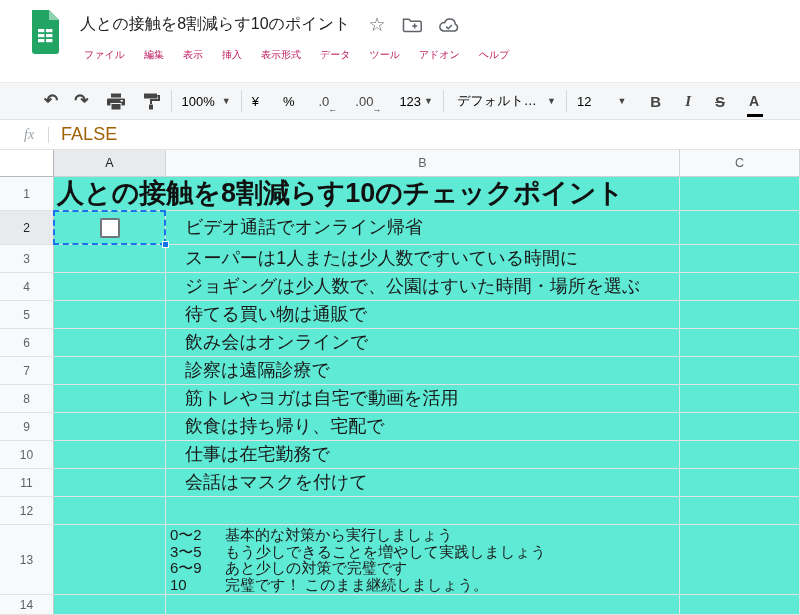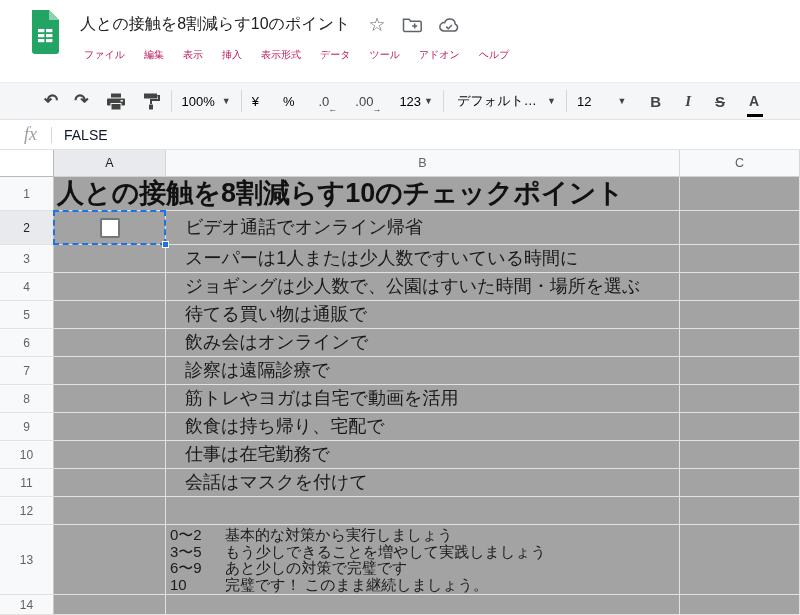--- a/index.html
+++ b/index.html
@@ -34,41 +34,41 @@
   .b-btn { font-size:15px; font-weight:bold; }
   .i-btn { font-size:15px; font-style:italic; font-family:"Liberation Serif", serif; font-weight:bold; }
   .s-btn { font-size:15px; font-weight:bold; text-decoration:line-through; }
   .a-btn { position:relative; font-size:14px; font-weight:bold; }
   .a-btn .bar { position:absolute; left:-2px; bottom:-3px; width:16px; height:3px; background:#000; }
   .gap18 { margin-left:18px; } .gap24 { margin-left:24px; } .gap16 { margin-left:16px; }
 
   
   .fbar { position:absolute; top:120px; left:0; width:800px; height:30px; background:#fff;
     border-bottom:1px solid #e0e2e4; display:flex; align-items:center; }
-  .fx { font-family:"Liberation Serif", serif; font-style:italic; font-size:18px; color:#9aa0a6;
+  .fx { font-family:"Liberation Serif", serif; font-style:italic; font-size:14px; color:#9aa0a6;
     margin-left:24px; }
   .fbar-sep { width:1px; height:16px; background:#d5d7d9; margin:0 12px 0 14px; }
-  .fval { font-size:14px; color:#0f172a; }
+  .fval { font-size:18px; color:#a16207; }
 
   
   .grid { position:absolute; top:150px; left:0; width:800px; }
   .colhdr { display:flex; height:27px; }
   .corner { width:54px; height:27px; background:#fff; border-right:1px solid #b7babd;
     border-bottom:1px solid #b7babd; }
   .ch { height:27px; background:#f8f9fa; border-right:1px solid #d3d5d7; border-bottom:1px solid #cfd1d3;
     font-size:12.5px; color:#5f6368; display:flex; align-items:center; justify-content:center; }
   .ch.sel { background:#e8eaed; color:#202124; }
   .wA { width:112px; } .wB { width:514px; } .wC { width:120px; }
 
   .row { display:flex; }
   .r34 { height:34px; } .r28 { height:28px; } .r70 { height:70px; } .r20 { height:20px;text-align:right; }
   .rh { width:54px; background:#f8f9fa; border-right:1px solid #c6c8ca; border-bottom:1px solid #e2e2e2;
     font-size:12px; color:#5f6368; display:flex; align-items:center; justify-content:center; }
   .rh.sel { background:#e8eaed; color:#202124; }
-  .cell { background:#a3a3a3; border-right:1px solid #e2e2e2; border-bottom:1px solid #e2e2e2;
+  .cell { background:#5eead4; border-right:1px solid #e2e2e2; border-bottom:1px solid #e2e2e2;
     overflow:hidden; }
   .cell.noR { border-right:none; }
   .cell.ovf { overflow:visible; position:relative; z-index:2; }
   .ct { display:block; font-size:18px; color:#1a1a1a; padding-left:19px; white-space:nowrap; }
   .lh34 { line-height:32px; } .lh28 { line-height:27px; }
   .sheet-title { font-size:27px; font-weight:bold; color:#111; line-height:33px; padding-left:3px;
     white-space:nowrap; }
 
   
   .selcell { position:relative; overflow:visible; }

